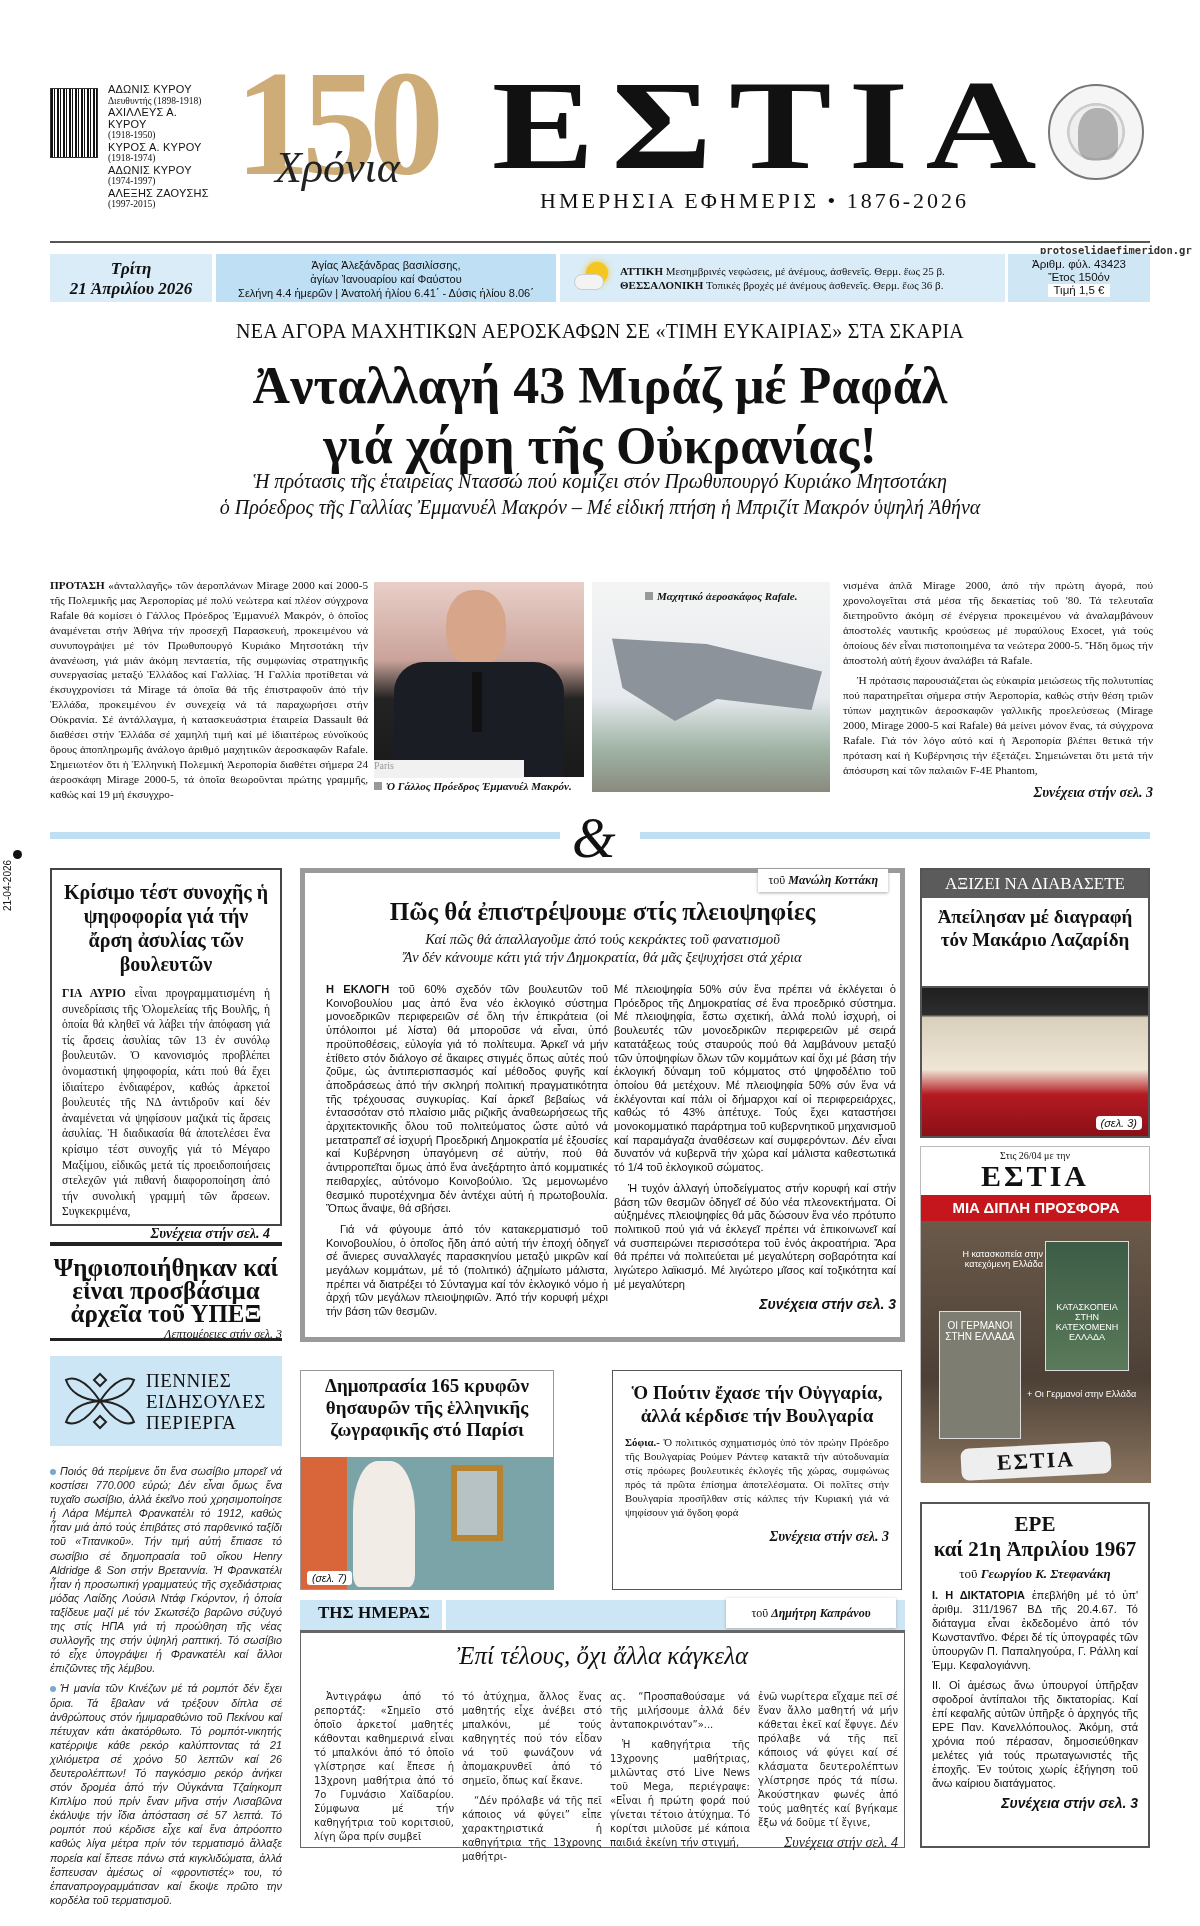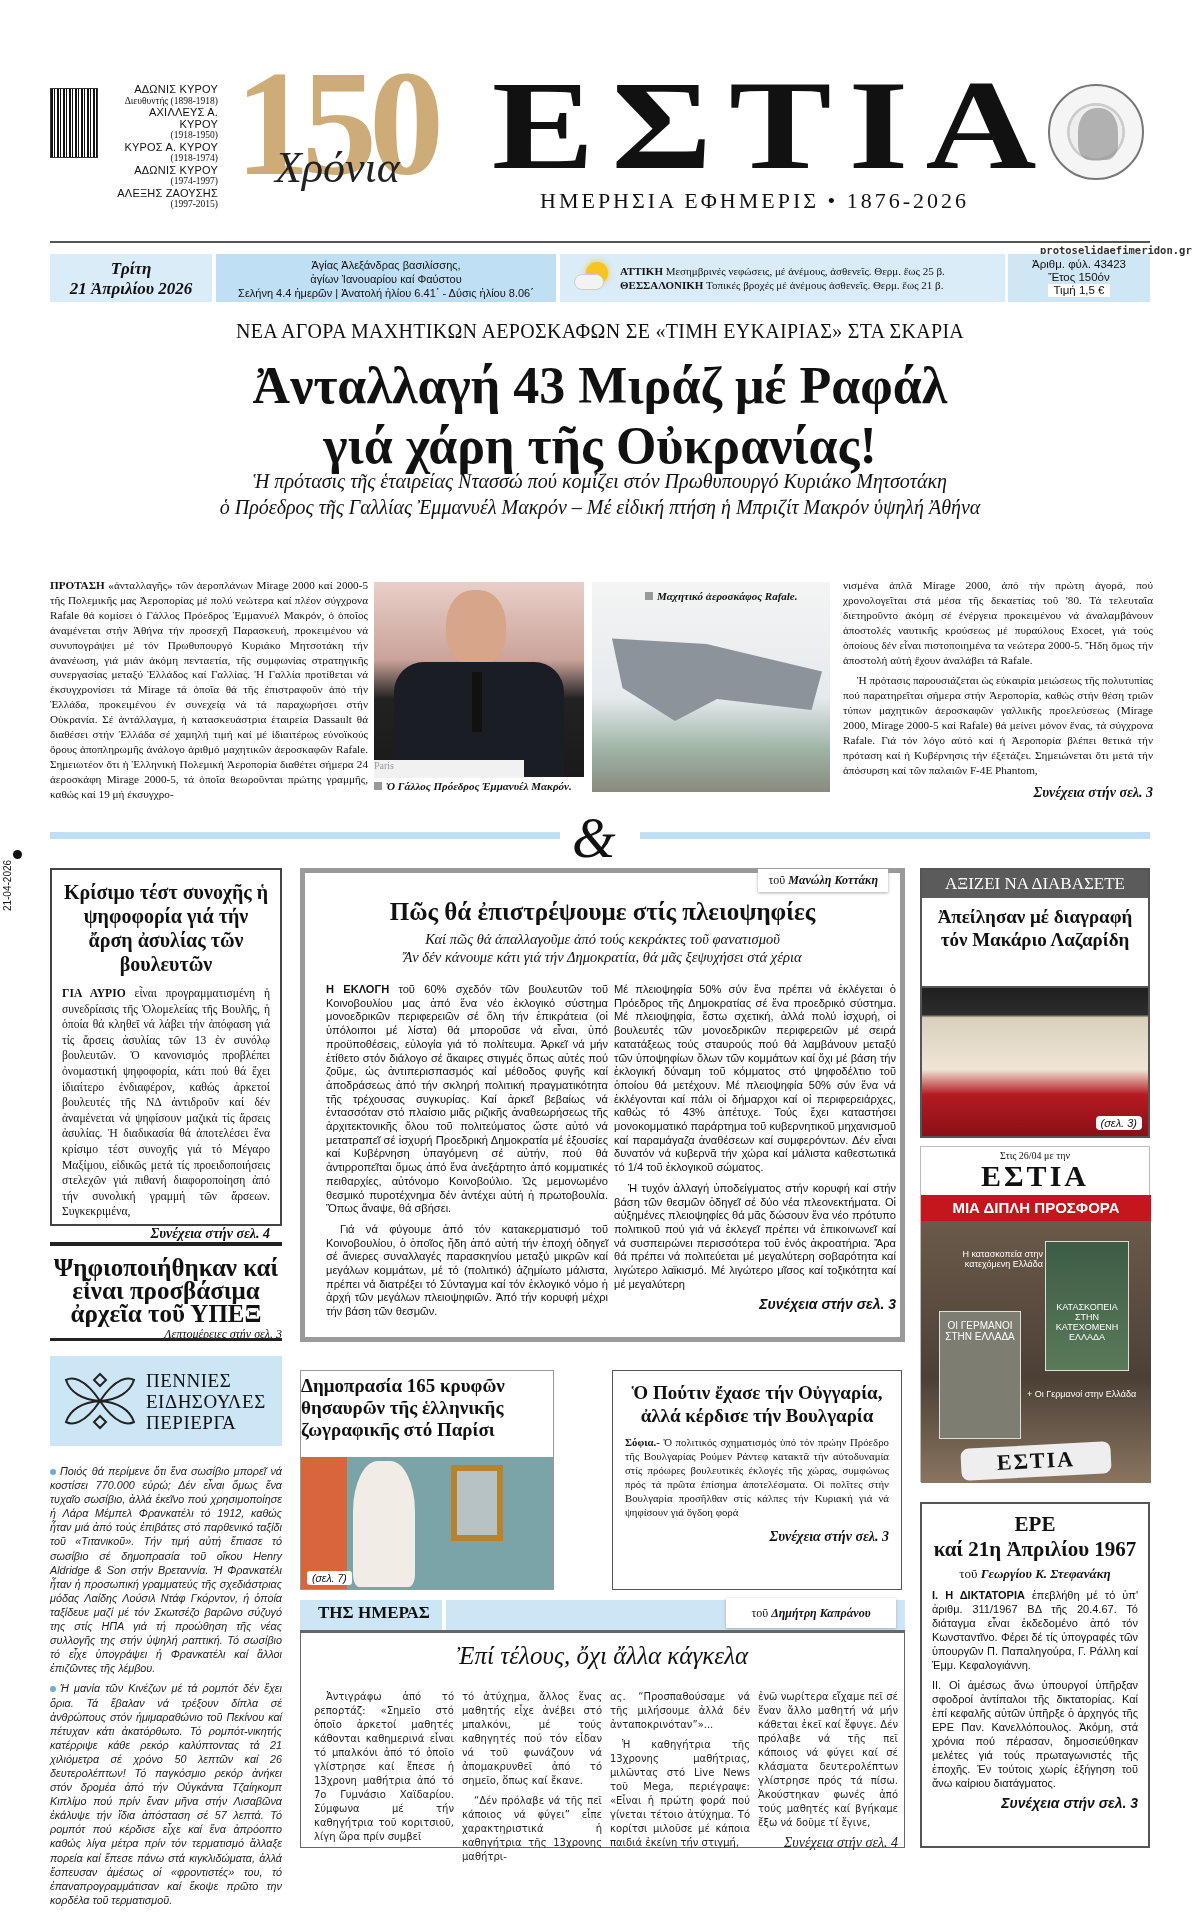--- a/index.html
+++ b/index.html
@@ -4,21 +4,21 @@
 <style>
 *{box-sizing:border-box;margin:0;padding:0}
 body{width:1200px;height:1926px;background:#fff;position:relative;overflow:hidden;font-family:"Liberation Serif",serif;color:#111}
 .abs{position:absolute}
 .serif{font-family:"Liberation Serif",serif}
 .sans{font-family:"Liberation Sans",sans-serif}
 .just{text-align:justify}
 p{margin:0}
 
 .barcode{left:50px;top:88px;width:48px;height:70px;border:1.5px solid #333;background:repeating-linear-gradient(90deg,#111 0 2px,#fff 2px 3px,#111 3px 4px,#fff 4px 6px);}
-.founders{left:108px;top:84px;width:110px;font-size:10.5px;line-height:11.5px;text-align:right;font-family:"Liberation Sans",sans-serif}
+.founders{left:108px;top:84px;width:110px;font-size:10.5px;line-height:11.5px;text-align:left;font-family:"Liberation Sans",sans-serif}
 .founders .n{font-size:11px;letter-spacing:.2px}
 .founders .d{font-size:9.5px;font-family:"Liberation Serif",serif}
 .anniv{left:235px;top:60px;width:200px;height:140px}
 .anniv .num{position:absolute;left:0;top:-12px;font-size:150px;font-weight:bold;color:#c9a46a;letter-spacing:-8px;font-family:"Liberation Serif",serif;line-height:150px;opacity:.9}
 .anniv .xr{position:absolute;left:40px;top:82px;font-size:44px;font-style:italic;color:#222;font-family:"Liberation Serif",serif}
 .logo{left:425px;top:66px;width:570px;height:120px;font-size:126px;font-weight:bold;letter-spacing:14px;line-height:120px;font-family:"Liberation Serif",serif;color:#111;text-align:center;transform:scaleX(1.22);transform-origin:left top}
 .tagline{left:540px;top:188px;font-size:22px;letter-spacing:3px;font-family:"Liberation Serif",serif}
 .seal{left:1048px;top:84px;width:96px;height:96px;border-radius:50%;border:2px solid #777;background:radial-gradient(circle,#eee 0 40%,#ccc 41% 44%,#f5f5f5 45% 100%)}
 .seal:after{content:"";position:absolute;left:28px;top:22px;width:40px;height:52px;border-radius:45% 45% 30% 30%;background:#888;opacity:.6}
 .watermark{left:1040px;top:244px;font-size:10.5px;font-weight:bold;font-family:"DejaVu Sans Mono",monospace;color:#333}
@@ -96,21 +96,21 @@
 .promo .txt1{position:absolute;left:12px;top:28px;width:110px;font-size:9px;color:#fff;text-align:right;font-family:"Liberation Sans",sans-serif}
 .promo .txt2{position:absolute;left:106px;top:168px;width:110px;font-size:9px;color:#fff;font-family:"Liberation Sans",sans-serif}
 .roll{position:absolute;left:40px;top:224px;width:150px;height:32px;background:#eee;border-radius:8px;font-size:22px;font-weight:bold;text-align:center;line-height:32px;letter-spacing:2px;transform:rotate(-3deg)}
 .ere{left:920px;top:1502px;width:230px;height:346px;border:2px solid #555;padding:8px 10px}
 .ere h2{font-size:21px;line-height:25px;text-align:center}
 .ere .by{font-size:13px;text-align:center;margin:4px 0 6px}
 .ere .body{font-family:"Liberation Sans",sans-serif;font-size:11px;line-height:14px}
 .ere .body p{margin-bottom:6px}
 
 .auction{left:300px;top:1370px;width:254px;height:220px;border:1px solid #999;overflow:hidden}
-.auction h3{font-size:19px;line-height:22px;padding-top:4px;height:84px}
+.auction h3{font-size:19px;line-height:22px;text-align:center;padding-top:4px;height:84px}
 .painting{position:absolute;left:0;top:86px;width:254px;height:134px;background:linear-gradient(90deg,#d8663a 0 18%,#7ba4a8 18% 100%)}
 .painting .fig{position:absolute;left:52px;top:4px;width:62px;height:126px;background:#f1ece6;border-radius:40% 40% 10% 10%}
 .painting .mir{position:absolute;left:150px;top:8px;width:52px;height:76px;border:6px solid #b8832f;background:#b7c2c5}
 .painting .sel{position:absolute;left:6px;bottom:6px;background:#fff;font-size:10.5px;font-style:italic;padding:1px 5px;font-family:"Liberation Sans",sans-serif;border-radius:3px}
 .putin{left:612px;top:1370px;width:290px;height:220px;border:1.5px solid #555;padding:10px 12px}
 .putin h3{font-size:19px;line-height:23px;text-align:center;margin-bottom:8px}
 .putin .body{font-size:10.8px;line-height:14px}
 .day-l{left:300px;top:1600px;width:142px;height:30px;background:#cde6f5;font-size:17px;font-weight:bold;padding:3px 0 0 18px}
 .day-r{left:446px;top:1600px;width:459px;height:30px;background:#cde6f5}
 .day-by{left:726px;top:1598px;width:170px;height:30px;background:#fff;font-size:12px;text-align:center;line-height:30px;box-shadow:0 1px 3px #aaa}
@@ -165,21 +165,21 @@
   <div>Ἁγίας Ἀλεξάνδρας βασιλίσσης,</div>
   <div>ἁγίων Ἰανουαρίου καί Φαύστου</div>
   <div>Σελήνη 4.4 ἡμερῶν | Ἀνατολή ἡλίου 6.41΄ - Δύσις ἡλίου 8.06΄</div>
 </div>
 <div class="abs ibar weather">
   <div class="sun">
       <div class="s"></div>
       <div class="c"></div>
     </div>
   <div><b>ΑΤΤΙΚΗ</b> <span>Μεσημβρινές νεφώσεις, μέ ἀνέμους, ἀσθενεῖς. Θερμ. ἕως 25 β.</span></div>
-  <div><b>ΘΕΣΣΑΛΟΝΙΚΗ</b> <span>Τοπικές βροχές μέ ἀνέμους ἀσθενεῖς. Θερμ. ἕως 21 β.</span></div>
+  <div><b>ΘΕΣΣΑΛΟΝΙΚΗ</b> <span>Τοπικές βροχές μέ ἀνέμους ἀσθενεῖς. Θερμ. ἕως 36 β.</span></div>
 </div>
 <div class="abs ibar issue">
   <div>Ἀριθμ. φύλ. 43423</div>
   <div>Ἔτος 150όν</div>
   <div class="price">Τιμή 1,5 €</div>
 </div>
 
 <div class="abs kicker">ΝΕΑ ΑΓΟΡΑ ΜΑΧΗΤΙΚΩΝ ΑΕΡΟΣΚΑΦΩΝ ΣΕ «ΤΙΜΗ ΕΥΚΑΙΡΙΑΣ» ΣΤΑ ΣΚΑΡΙΑ</div>
 <div class="abs headline">
   <div>Ἀνταλλαγή 43 Μιράζ μέ Ραφάλ</div>

